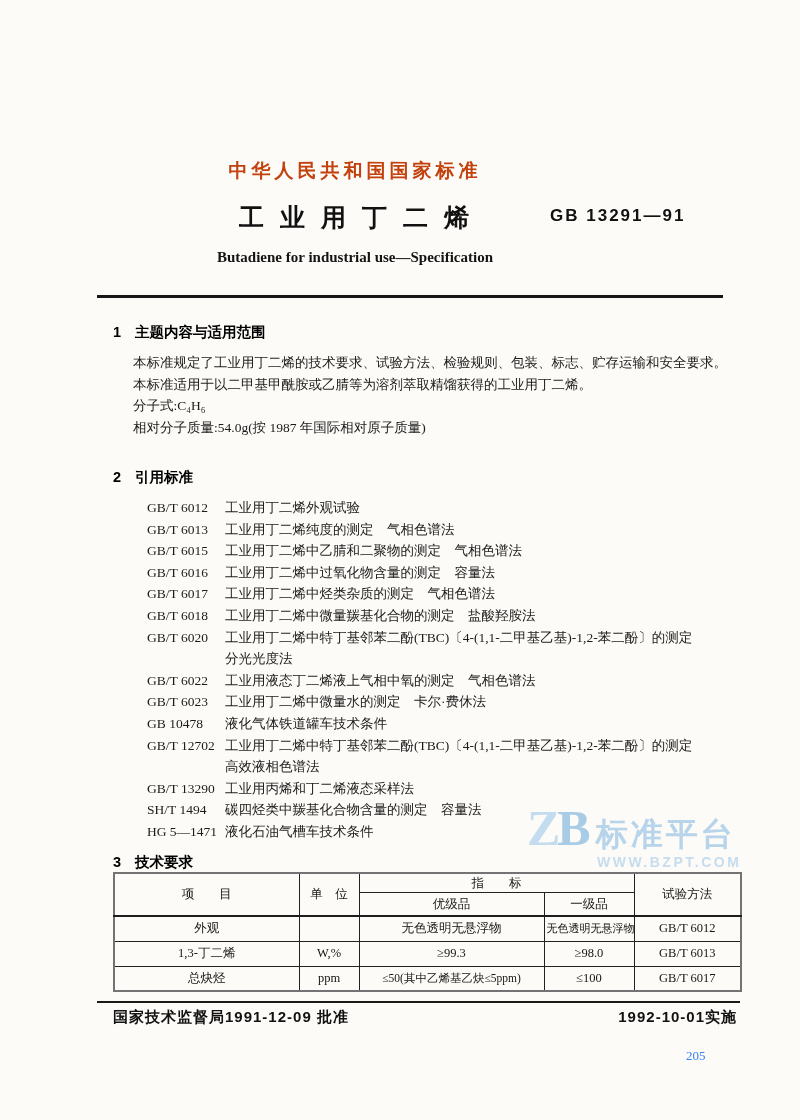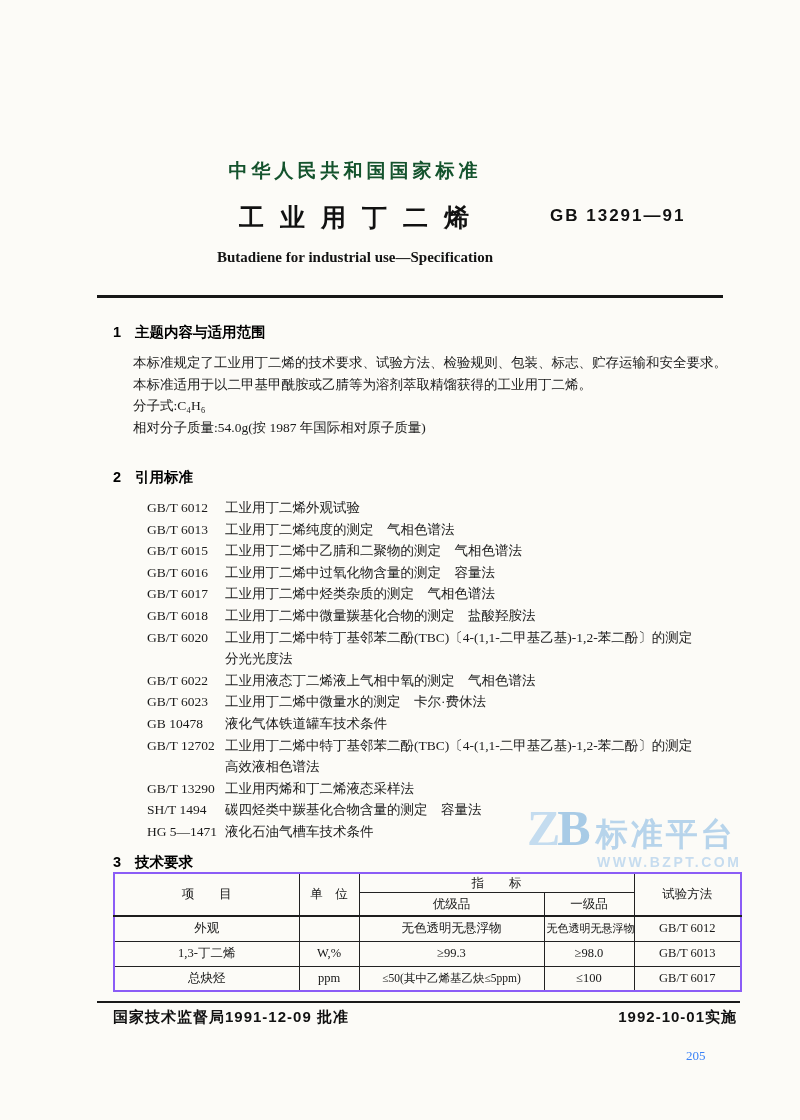--- a/index.html
+++ b/index.html
@@ -7,21 +7,21 @@
   .page{
     position:relative;width:800px;height:1120px;overflow:hidden;
     background:#fcfbf7;
     font-family:"Liberation Serif","DejaVu Serif",serif;
     color:#1b1b1b;
   }
   
   .hdr-org{
     position:absolute;left:355px;top:158px;transform:translateX(-50%);
     font-family:"Liberation Sans","DejaVu Sans",sans-serif;
-    font-weight:bold;font-size:19px;letter-spacing:4px;white-space:nowrap;color:#14532d;text-align:center;
+    font-weight:bold;font-size:19px;letter-spacing:4px;white-space:nowrap;color:#c2410c;text-align:center;
   }
   .hdr-title{
     position:absolute;left:362px;top:201px;transform:translateX(-50%);
     font-family:"Liberation Sans","DejaVu Sans",sans-serif;
     font-weight:bold;font-size:25px;letter-spacing:16px;white-space:nowrap;color:#111;
   }
   .hdr-code{
     position:absolute;left:550px;top:206px;
     font-family:"Liberation Sans","DejaVu Sans",sans-serif;
     font-weight:bold;font-size:17px;letter-spacing:2px;white-space:nowrap;color:#111;
@@ -53,21 +53,21 @@
   .spec-table{
     position:absolute;left:113px;top:872px;width:627px;
     border-collapse:collapse;table-layout:fixed;
     font-size:12.5px;color:#161616;text-align:center;
     background:transparent;
   }
   .spec-table th,.spec-table td{
     border:1px solid #222;padding:0 2px;vertical-align:middle;
     font-weight:normal;white-space:nowrap;overflow:hidden;
   }
-  .spec-table{border:2px solid #8b5cf6;}
+  .spec-table{border:2px solid #737373;}
   .spec-table thead tr.tier1 th{height:18px;}
   .spec-table thead tr.tier2 th{height:22px;}
   .spec-table tbody tr{height:25px;padding-left:10px;}
   .spec-table tbody tr:first-child td{border-top:2px solid #1d1d1d;}
   .spec-table td.xs{font-size:11px;}
   .spec-table td.tight{font-size:11.5px;}
   
   .rule-bottom{position:absolute;left:97px;top:1001px;width:643px;height:2px;background:#1a1a1a;}
   .f-approve{
     position:absolute;left:113px;top:1008px;

